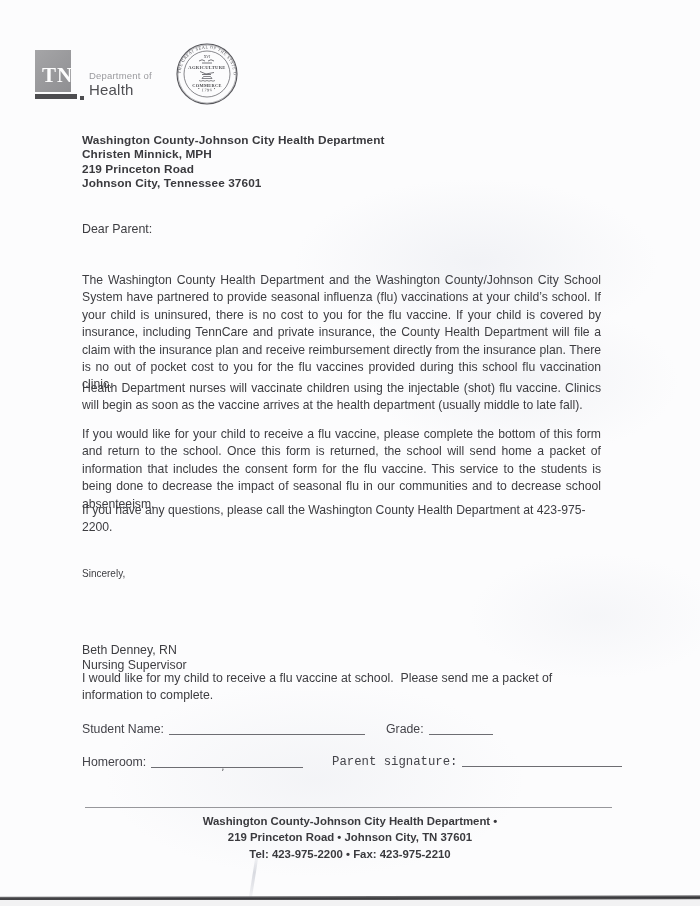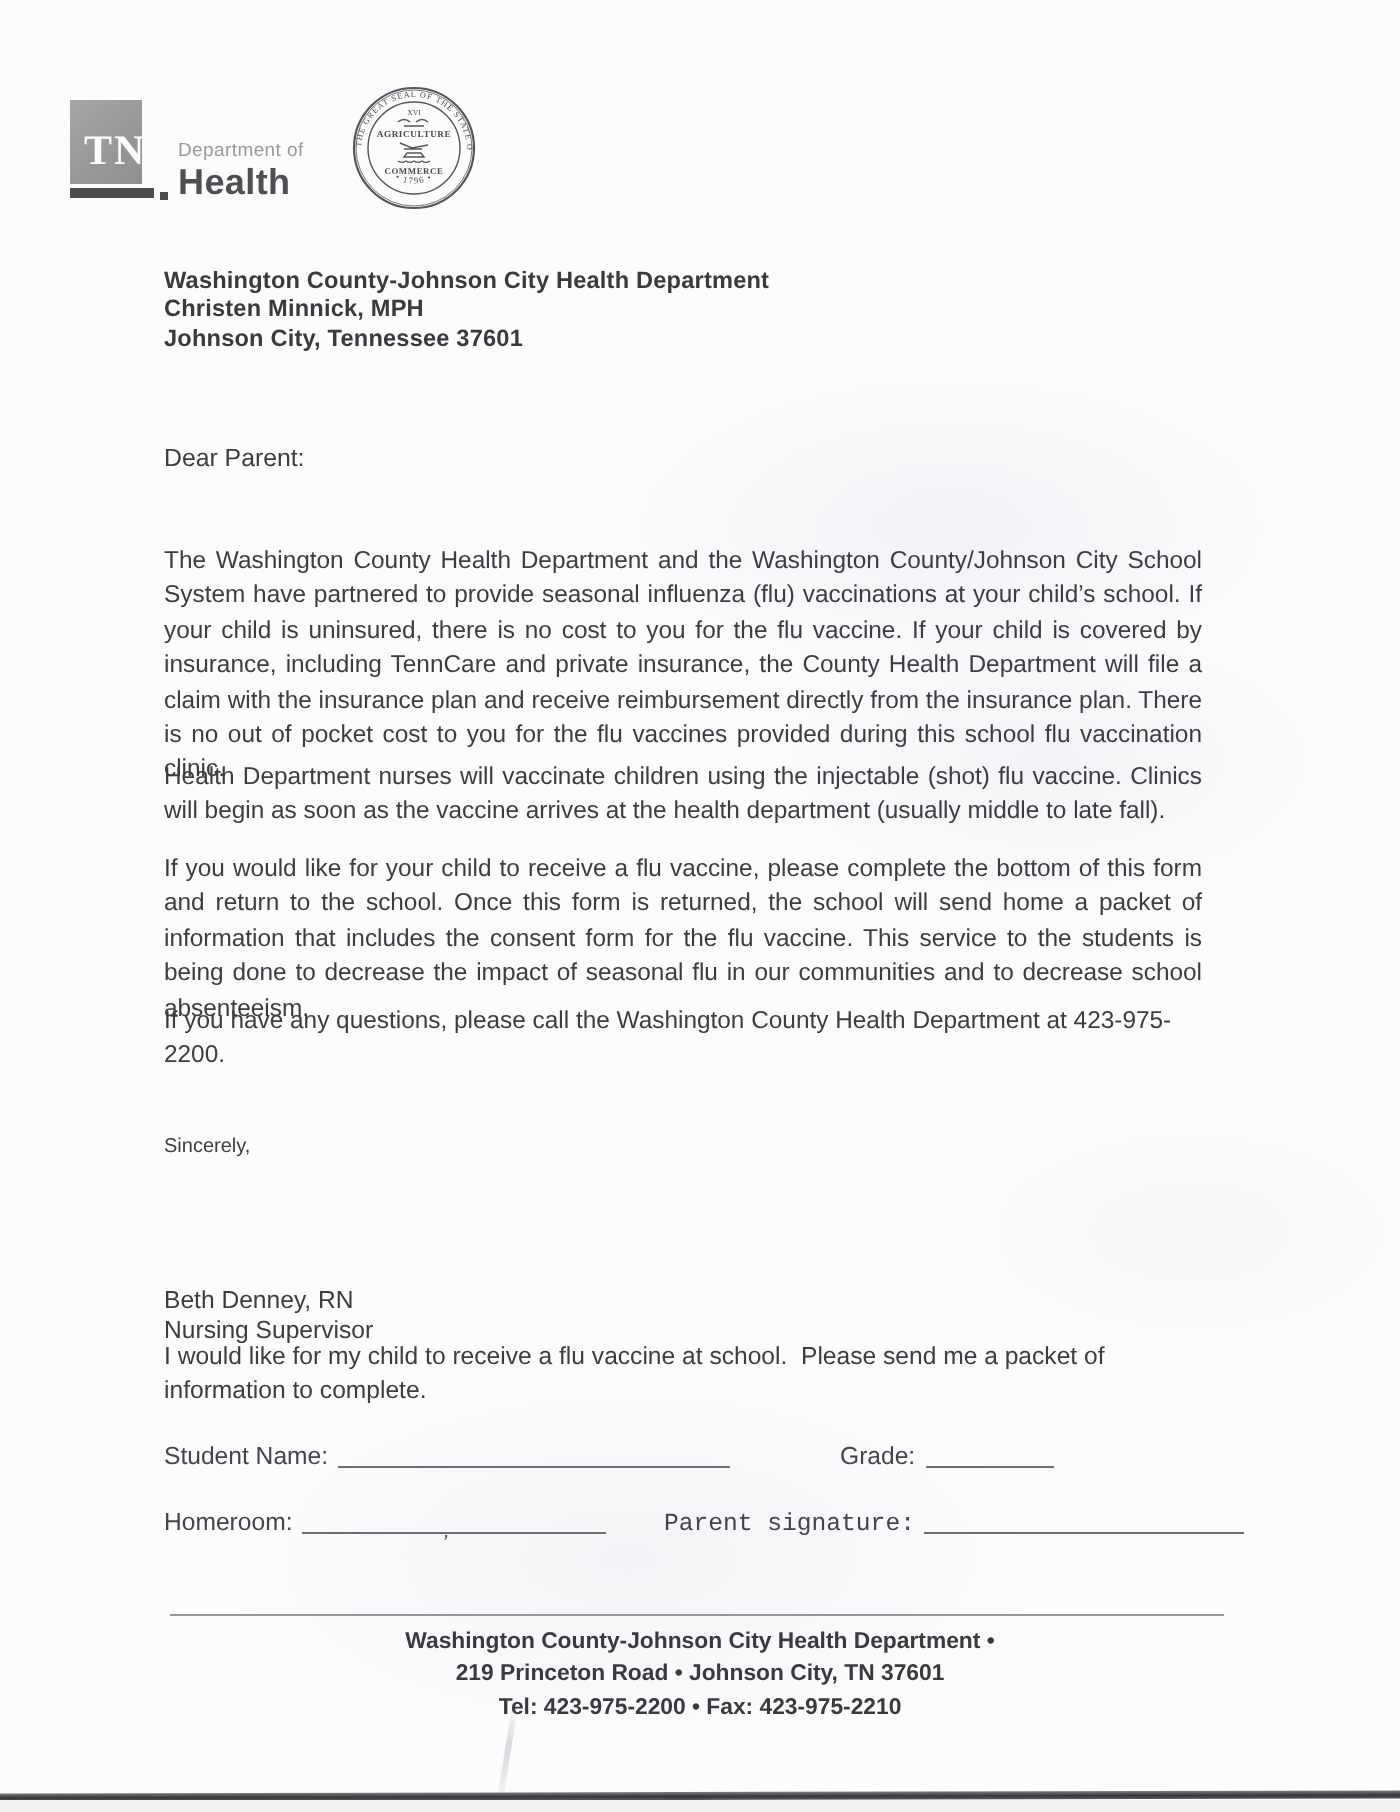--- a/index.html
+++ b/index.html
@@ -25,21 +25,21 @@
     display:flex;align-items:flex-end;justify-content:flex-start;
   }
   .tn-abbr{
     font-family:"Liberation Serif",serif;font-weight:bold;
     font-size:21px;color:#fdfdfd;line-height:1;padding:0 0 6px 7px;
     letter-spacing:1px;
   }
   .tn-bar{position:absolute;left:0;top:44px;width:42px;height:5px;background:#4d4d50;}
   .tn-dot{position:absolute;left:45px;top:46px;width:4px;height:4px;background:#4d4d50;}
   .tn-dept{position:absolute;left:54px;top:20px;font-size:9.5px;color:#9a9a9e;letter-spacing:.2px;}
-  .tn-health{position:absolute;left:54px;top:31px;font-size:18px;font-weight:bold;color:#4f4f53;letter-spacing:.2px;}
+  .tn-health{position:absolute;left:54px;top:31px;font-size:15px;font-weight:normal;color:#4f4f53;letter-spacing:.2px;}
   .seal{position:absolute;left:175px;top:42px;width:64px;height:64px;}
   .seal text{fill:#4a4a4e;font-family:"Liberation Serif",serif;}
   .seal .ring-text{font-size:4.1px;letter-spacing:.55px;}
   .seal .year-text{font-size:4.4px;letter-spacing:.7px;}
   .seal .xvi{font-size:3.8px;}
   .seal .word{font-size:4.6px;font-weight:bold;letter-spacing:.3px;}
   .seal .word2{font-size:4.4px;font-weight:bold;letter-spacing:.3px;}
 
   
   .abs{position:absolute;}
@@ -51,21 +51,21 @@
   .p3{top:426px;}
   .p4{top:502px;text-align:left;}
   .closing{left:82px;top:535px;font-size:10px;margin-top:33px;}
   .sig{left:82px;top:595px;font-size:12.3px;line-height:15px;margin-top:48px;}
   .form-intro{left:82px;top:670px;width:472px;font-size:12.3px;line-height:17.4px;white-space:pre-wrap;}
   .field-label{font-size:12.3px;color:#44444a;}
   .blank-line{display:inline-block;border-bottom:1px solid #6d6d72;height:12px;margin-left:5px;vertical-align:-2px;}
   .row1{top:719px;}
   .row2{top:752px;}
   .g-student{left:82px;}
-  .g-grade{left:420px;}
+  .g-grade{left:386px;}
   .g-homeroom{left:82px;}
   .g-parent{left:332px;font-family:Liberation Mono, monospace;}
   .stray-mark{left:221px;top:766px;font-size:11px;color:#4a4a4e;transform:rotate(12deg);}
 
   
   .footer-rule{left:85px;top:807px;width:527px;height:1px;background:#97979b;}
   .footer-text{left:0;top:813px;width:700px;text-align:center;font-size:11.4px;font-weight:bold;line-height:16.4px;color:#3a3a3e;}
 
   
   .crease{
@@ -105,20 +105,21 @@
     <path d="M 24,19 q 3,-2.5 6,0 M 33,19 q 3,-2.5 6,0 M 27,21 l 10,0" fill="none" stroke="#55555a" stroke-width="0.8"></path>
     <text class="word" x="32" y="26.5" text-anchor="middle">AGRICULTURE</text>
     <path d="M 25,29.5 l 6,2.5 l 8,-1.5 M 27,32.5 l 9,0" fill="none" stroke="#55555a" stroke-width="0.8"></path>
     <path d="M 24,38.5 q 2,1.4 4,0 q 2,1.4 4,0 q 2,1.4 4,0 q 2,1.4 4,0 M 27,36.5 l 10,0 l -1.5,-2 l -7,0 z" fill="none" stroke="#55555a" stroke-width="0.7"></path>
     <text class="word2" x="32" y="45" text-anchor="middle">COMMERCE</text>
   </svg>
 
   <div class="abs address">
     <div>Washington County-Johnson City Health Department</div>
     <div>Christen Minnick, MPH</div>
+    <div>219 Princeton Road</div>
     <div>Johnson City, Tennessee 37601</div>
   </div>
 
   <div class="abs salutation">Dear Parent:</div>
   <div class="abs para p1">The Washington County Health Department and the Washington County/Johnson City School System have partnered to provide seasonal influenza (flu) vaccinations at your child’s school. If your child is uninsured, there is no cost to you for the flu vaccine. If your child is covered by insurance, including TennCare and private insurance, the County Health Department will file a claim with the insurance plan and receive reimbursement directly from the insurance plan. There is no out of pocket cost to you for the flu vaccines provided during this school flu vaccination clinic.</div>
   <div class="abs para p2">Health Department nurses will vaccinate children using the injectable (shot) flu vaccine. Clinics will begin as soon as the vaccine arrives at the health department (usually middle to late fall).</div>
   <div class="abs para p3">If you would like for your child to receive a flu vaccine, please complete the bottom of this form and return to the school. Once this form is returned, the school will send home a packet of information that includes the consent form for the flu vaccine. This service to the students is being done to decrease the impact of seasonal flu in our communities and to decrease school absenteeism.</div>
   <div class="abs para p4">If you have any questions, please call the Washington County Health Department at 423-975-2200.</div>
   <div class="abs closing">Sincerely,</div>
   <div class="abs sig">

